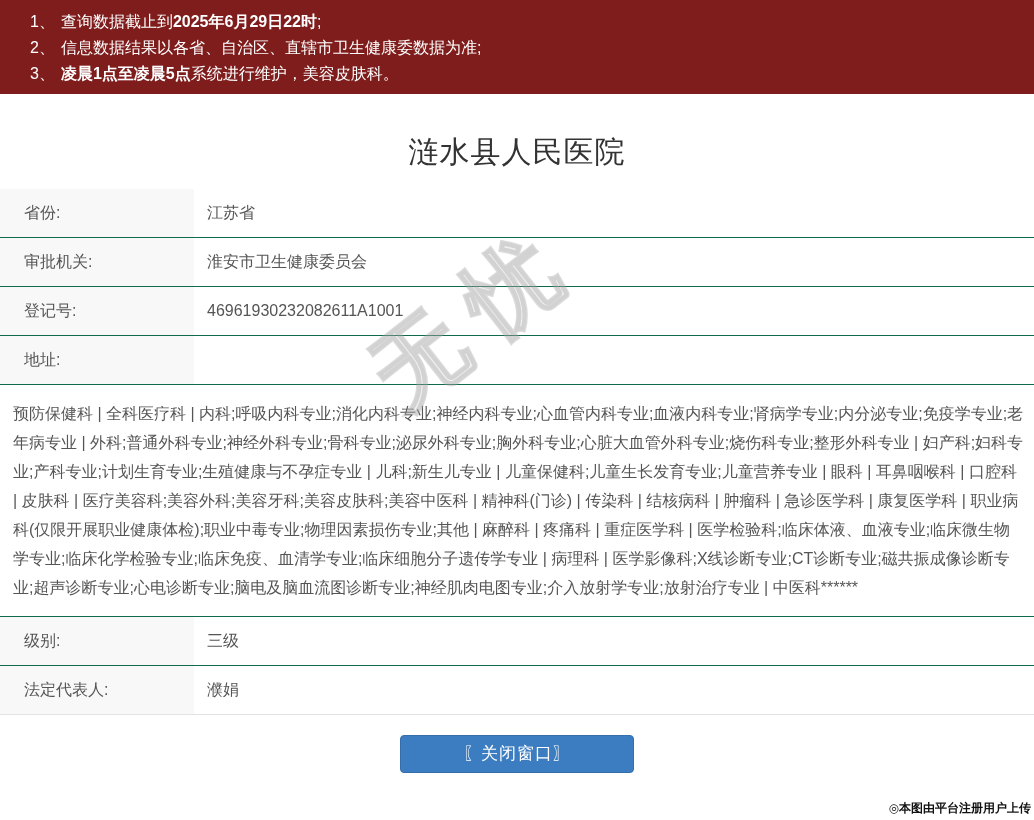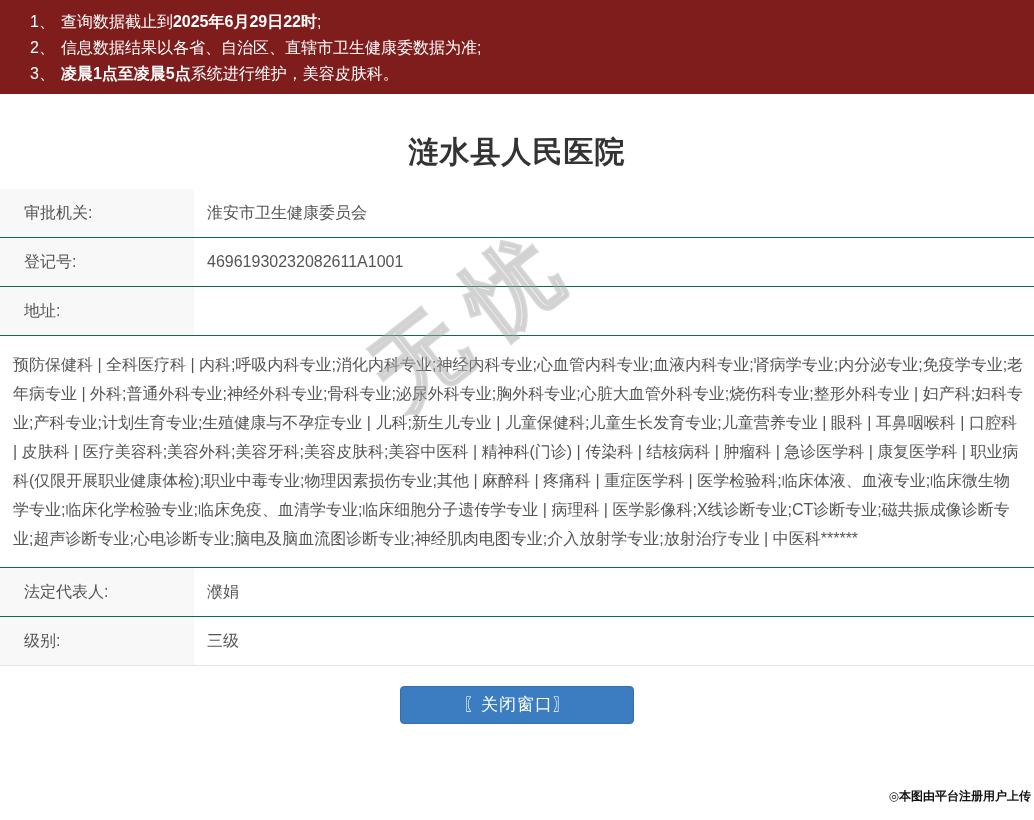--- a/index.html
+++ b/index.html
@@ -20,21 +20,21 @@
     height: 94px;
     width: 100%;
   }
   .notice-line { white-space: nowrap; }
   .notice-line .num { margin-right: 6px; }
   .notice-line b { font-weight: bold; }
   
   .page-title {
     text-align: center;
     font-size: 30px;
-    font-weight: 700;
+    font-weight: 400;
     color: #333333;
     margin: 38px 0 16px 0;
     letter-spacing: 1px;
   }
   
   .info-table { width: 100%; }
   .info-row {
     display: flex;
     width: 100%;
     border-bottom: 1px solid #0f6b4a;
@@ -83,21 +83,21 @@
     font-weight: bold;
     letter-spacing: 26px;
     color: rgba(175,175,175,0.18);
     -webkit-text-stroke: 2.5px rgba(160,160,160,0.38);
     pointer-events: none;
     white-space: nowrap;
   }
   .watermark-corner {
     position: absolute;
     right: 3px;
-    bottom: 15px;
+    bottom: 3px;
     font-size: 12px;
     font-weight: bold;
     color: #111111;
     text-shadow: -1px 0 #fff, 1px 0 #fff, 0 -1px #fff, 0 1px #fff,
                  -1px -1px #fff, 1px 1px #fff, -1px 1px #fff, 1px -1px #fff;
   }
 </style>
 </head>
 <body>
 
@@ -110,40 +110,44 @@
   </div>
   <div class="notice-line">
     <span class="num">3、</span><span></span><b>凌晨1点至凌晨5点</b><span>系统进行维护，美容皮肤科。</span>
   </div>
 </div>
 
 <h1 class="page-title">涟水县人民医院</h1>
 
 <div class="info-table">
   <div class="info-row single">
+    <div class="info-label">省份:</div>
+    <div class="info-value">江苏省</div>
+  </div>
+  <div class="info-row single">
     <div class="info-label">审批机关:</div>
     <div class="info-value">淮安市卫生健康委员会</div>
   </div>
   <div class="info-row single">
     <div class="info-label">登记号:</div>
     <div class="info-value">46961930232082611A1001</div>
   </div>
   <div class="info-row single">
     <div class="info-label">地址:</div>
   </div>
   <div class="info-row">
     <div class="info-value">预防保健科 | 全科医疗科 | 内科;呼吸内科专业;消化内科专业;神经内科专业;心血管内科专业;血液内科专业;肾病学专业;内分泌专业;免疫学专业;老年病专业 | 外科;普通外科专业;神经外科专业;骨科专业;泌尿外科专业;胸外科专业;心脏大血管外科专业;烧伤科专业;整形外科专业 | 妇产科;妇科专业;产科专业;计划生育专业;生殖健康与不孕症专业 | 儿科;新生儿专业 | 儿童保健科;儿童生长发育专业;儿童营养专业 | 眼科 | 耳鼻咽喉科 | 口腔科 | 皮肤科 | 医疗美容科;美容外科;美容牙科;美容皮肤科;美容中医科 | 精神科(门诊) | 传染科 | 结核病科 | 肿瘤科 | 急诊医学科 | 康复医学科 | 职业病科(仅限开展职业健康体检);职业中毒专业;物理因素损伤专业;其他 | 麻醉科 | 疼痛科 | 重症医学科 | 医学检验科;临床体液、血液专业;临床微生物学专业;临床化学检验专业;临床免疫、血清学专业;临床细胞分子遗传学专业 | 病理科 | 医学影像科;X线诊断专业;CT诊断专业;磁共振成像诊断专业;超声诊断专业;心电诊断专业;脑电及脑血流图诊断专业;神经肌肉电图专业;介入放射学专业;放射治疗专业 | 中医科******</div>
   </div>
   <div class="info-row single">
+    <div class="info-label">级别:</div>
+    <div class="info-value">三级</div>
+  </div>
+  <div class="info-row single">
     <div class="info-label">法定代表人:</div>
     <div class="info-value">濮娟</div>
-  </div>
-  <div class="info-row single">
-    <div class="info-label">级别:</div>
-    <div class="info-value">三级</div>
   </div>
 </div>
 
 <div class="actions">
   <button class="close-btn">〖关闭窗口〗</button>
 </div>
 
 <div class="watermark-diagonal">无忧</div>
 <div class="watermark-corner">◎本图由平台注册用户上传</div>
 

